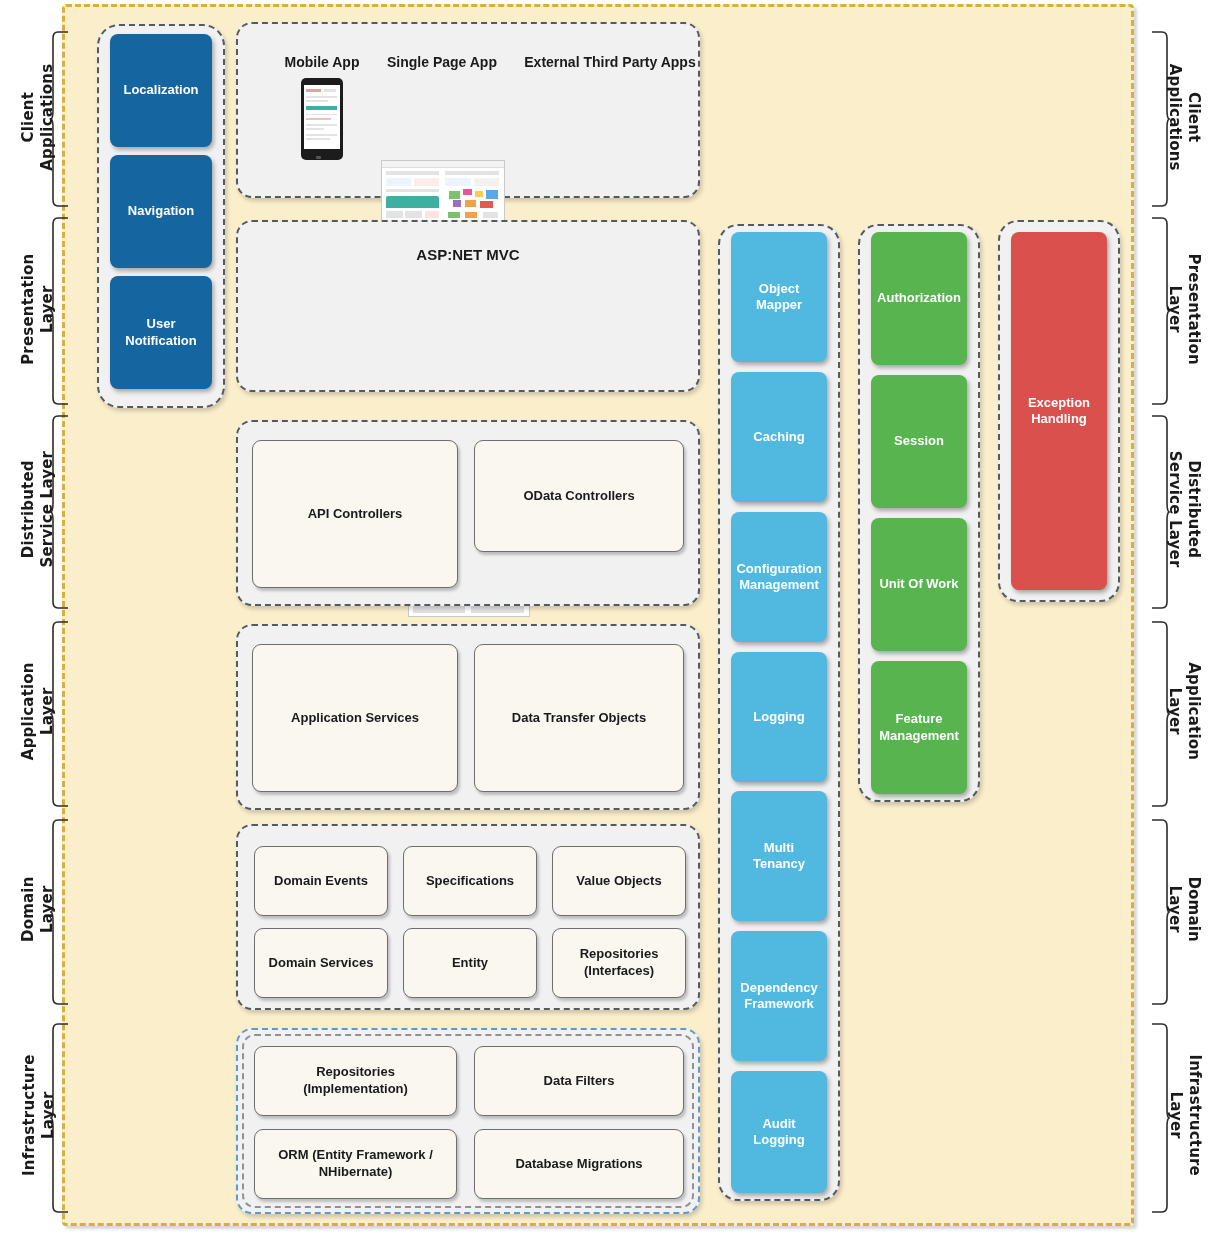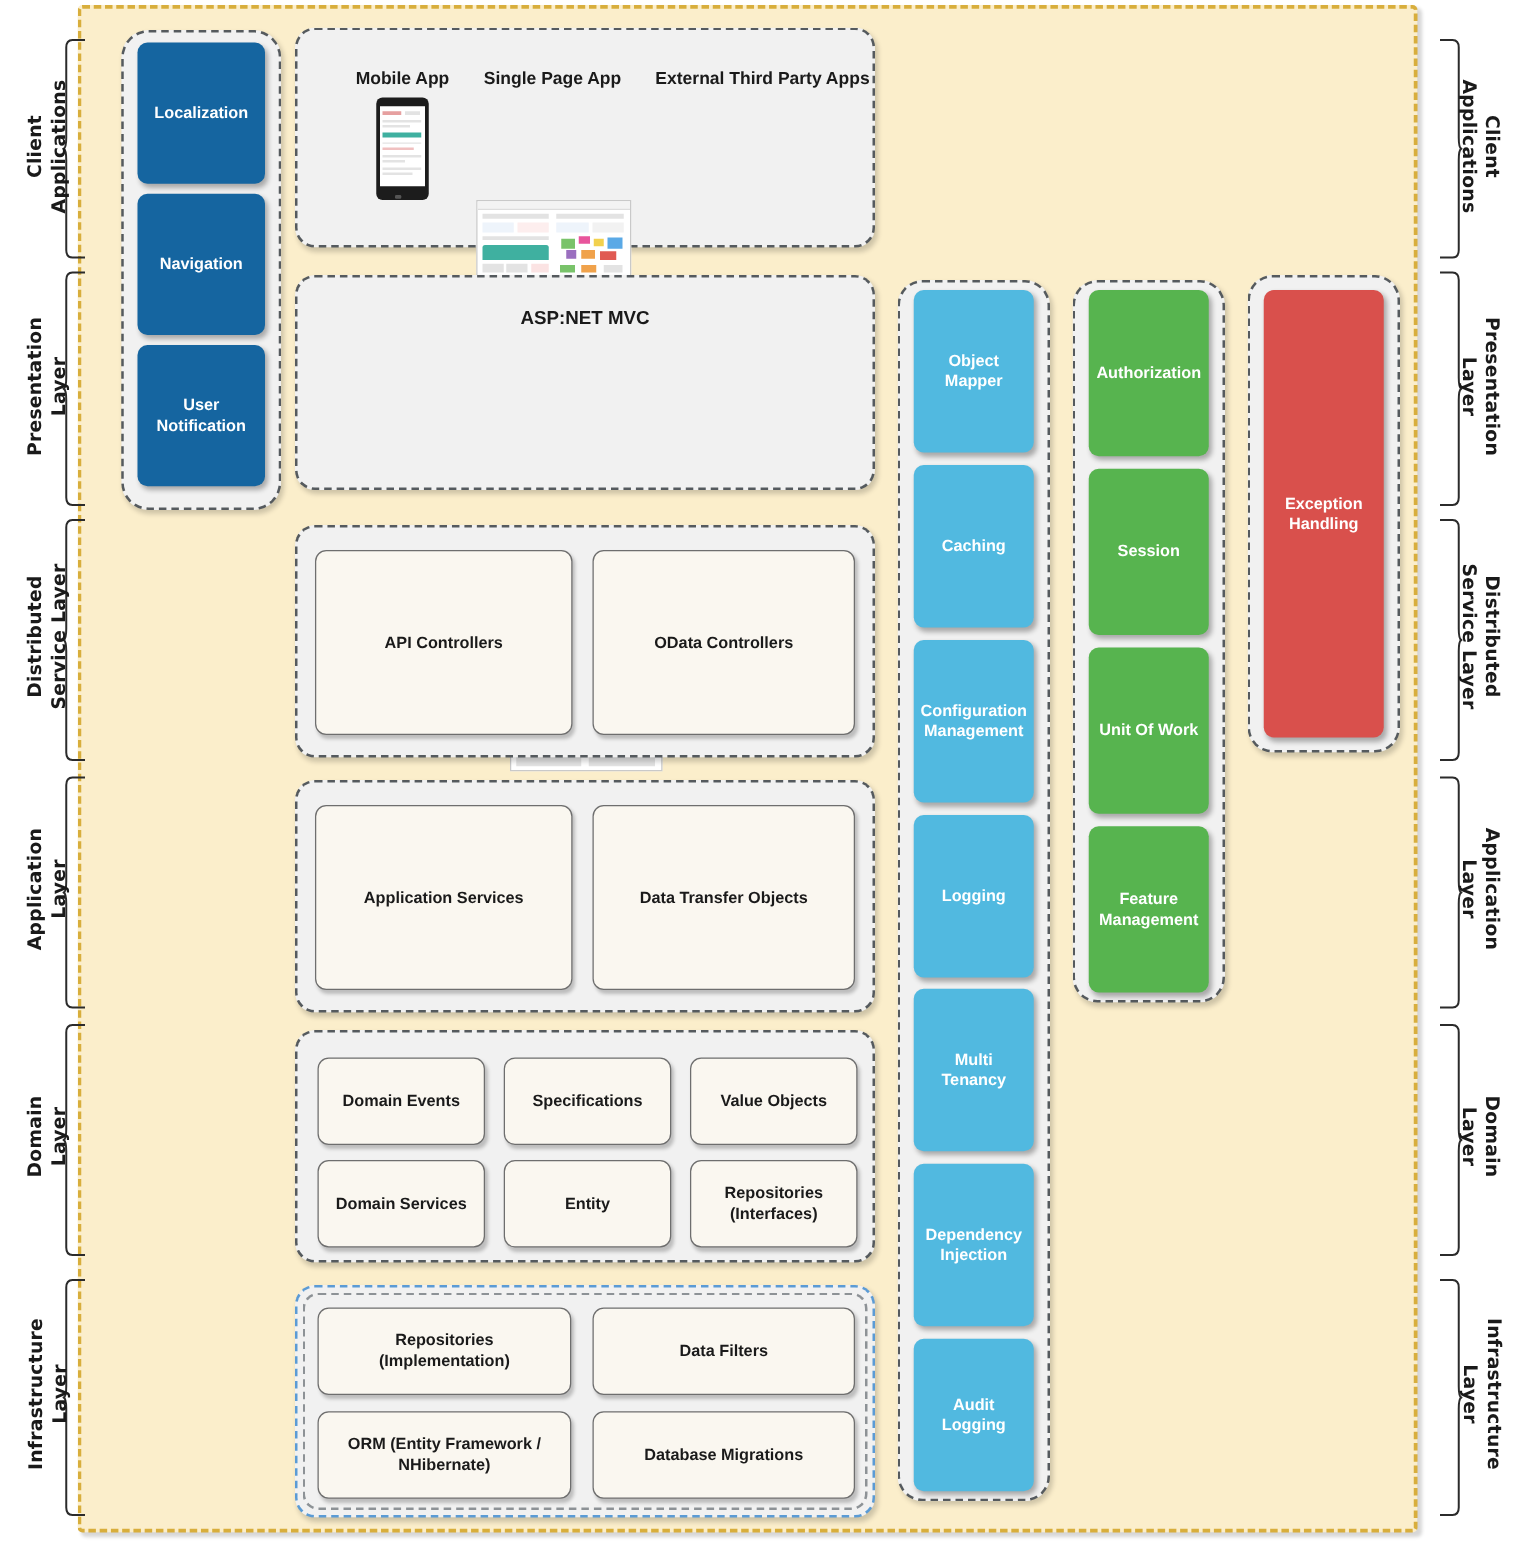--- a/index.html
+++ b/index.html
@@ -311,21 +311,21 @@
     <div class="gr" style="left:54%;top:62%;width:10%;height:7%;"></div>
     <div class="or" style="left:68%;top:62%;width:10%;height:7%;"></div>
     <div class="ln" style="left:83%;top:62%;width:12%;height:7%;"></div>
     <div class="ln" style="left:3%;top:74%;width:44%;height:22%;"></div>
     <div class="ln" style="left:52%;top:74%;width:44%;height:22%;"></div>
   </div>
 
   <div class="group" style="left:236px;top:420px;width:464px;height:186px;"></div>
 
   <div class="box" style="left:252px;top:440px;width:206px;height:148px;">API Controllers</div>
-  <div class="box" style="left:474px;top:440px;width:210px;height:148px;">OData Controllers</div>
+  <div class="box" style="left:474px;top:440px;width:210px;height:112px;">OData Controllers</div>
 
   <div class="group" style="left:236px;top:624px;width:464px;height:186px;"></div>
 
   <div class="box" style="left:474px;top:644px;width:210px;height:148px;">Data Transfer Objects</div>
   <div class="box" style="left:252px;top:644px;width:206px;height:148px;">Application Services</div>
 
   <div class="group" style="left:236px;top:824px;width:464px;height:186px;"></div>
 
   <div class="box" style="left:254px;top:846px;width:134px;height:70px;">Domain Events</div>
   <div class="box" style="left:403px;top:846px;width:134px;height:70px;">Specifications</div>
@@ -347,21 +347,21 @@
 
   <div class="group" style="left:718px;top:224px;width:122px;height:977px;border-radius:20px;"></div>
 
   <div class="card cyan" style="left:731px;top:232px;width:96px;height:130px;">Object Mapper</div>
   <div class="card cyan" style="left:731px;top:372px;width:96px;height:130px;">Caching</div>
   <div class="card cyan" style="left:731px;top:512px;width:96px;height:130px;">Configuration
 Management</div>
   <div class="card cyan" style="left:731px;top:652px;width:96px;height:130px;">Logging</div>
   <div class="card cyan" style="left:731px;top:791px;width:96px;height:130px;">Multi Tenancy</div>
   <div class="card cyan" style="left:731px;top:931px;width:96px;height:130px;">Dependency
-Injection</div>
+Framework</div>
   <div class="card cyan" style="left:731px;top:1071px;width:96px;height:122px;">Audit Logging</div>
 
   <div class="group" style="left:858px;top:224px;width:122px;height:578px;border-radius:20px;"></div>
 
   <div class="card green" style="left:871px;top:232px;width:96px;height:133px;">Authorization</div>
   <div class="card green" style="left:871px;top:375px;width:96px;height:133px;">Session</div>
   <div class="card green" style="left:871px;top:518px;width:96px;height:133px;">Unit Of Work</div>
   <div class="card green" style="left:871px;top:661px;width:96px;height:133px;">Feature
 Management</div>
 

